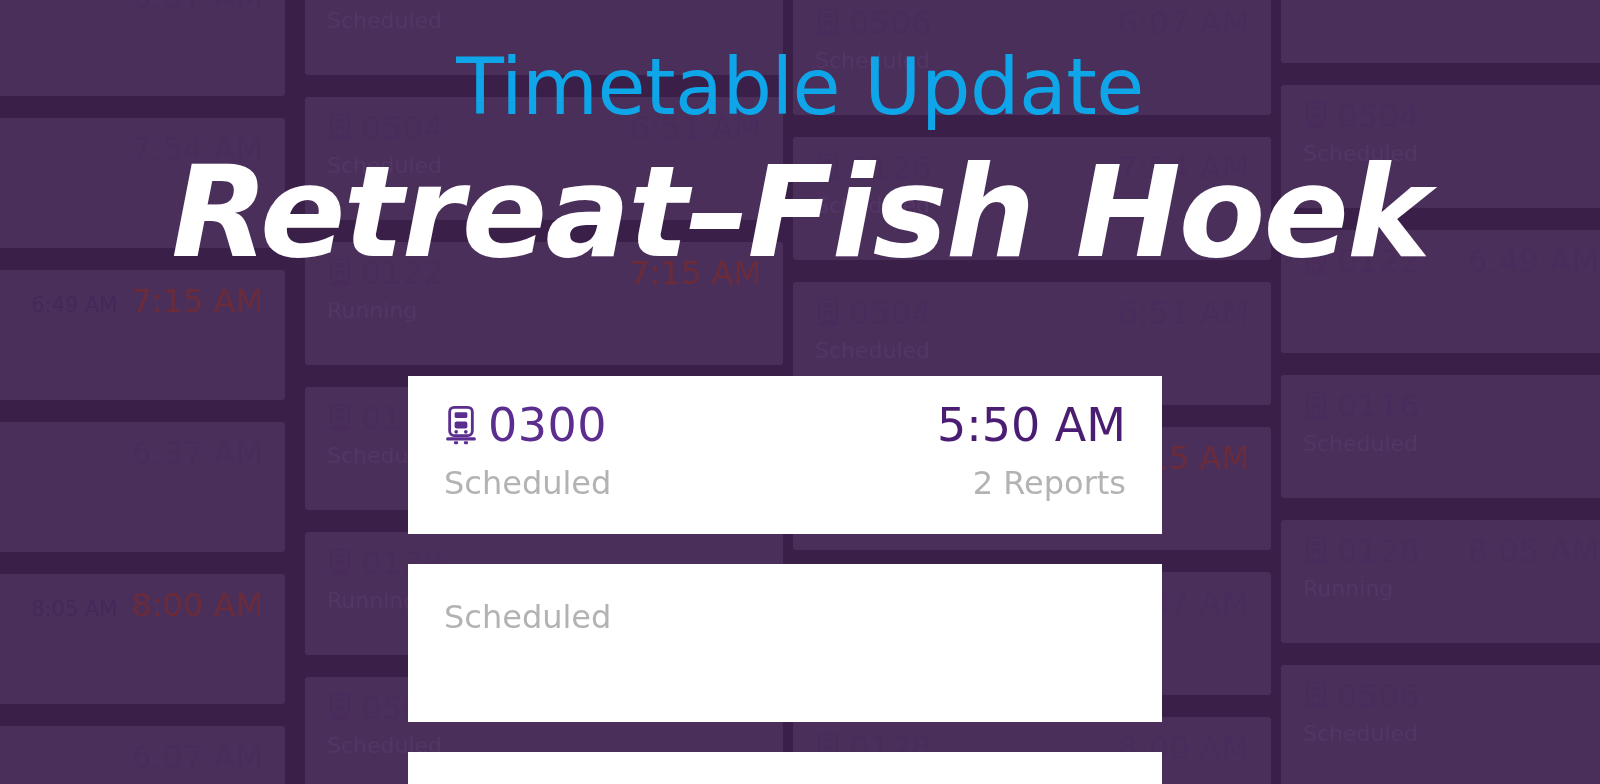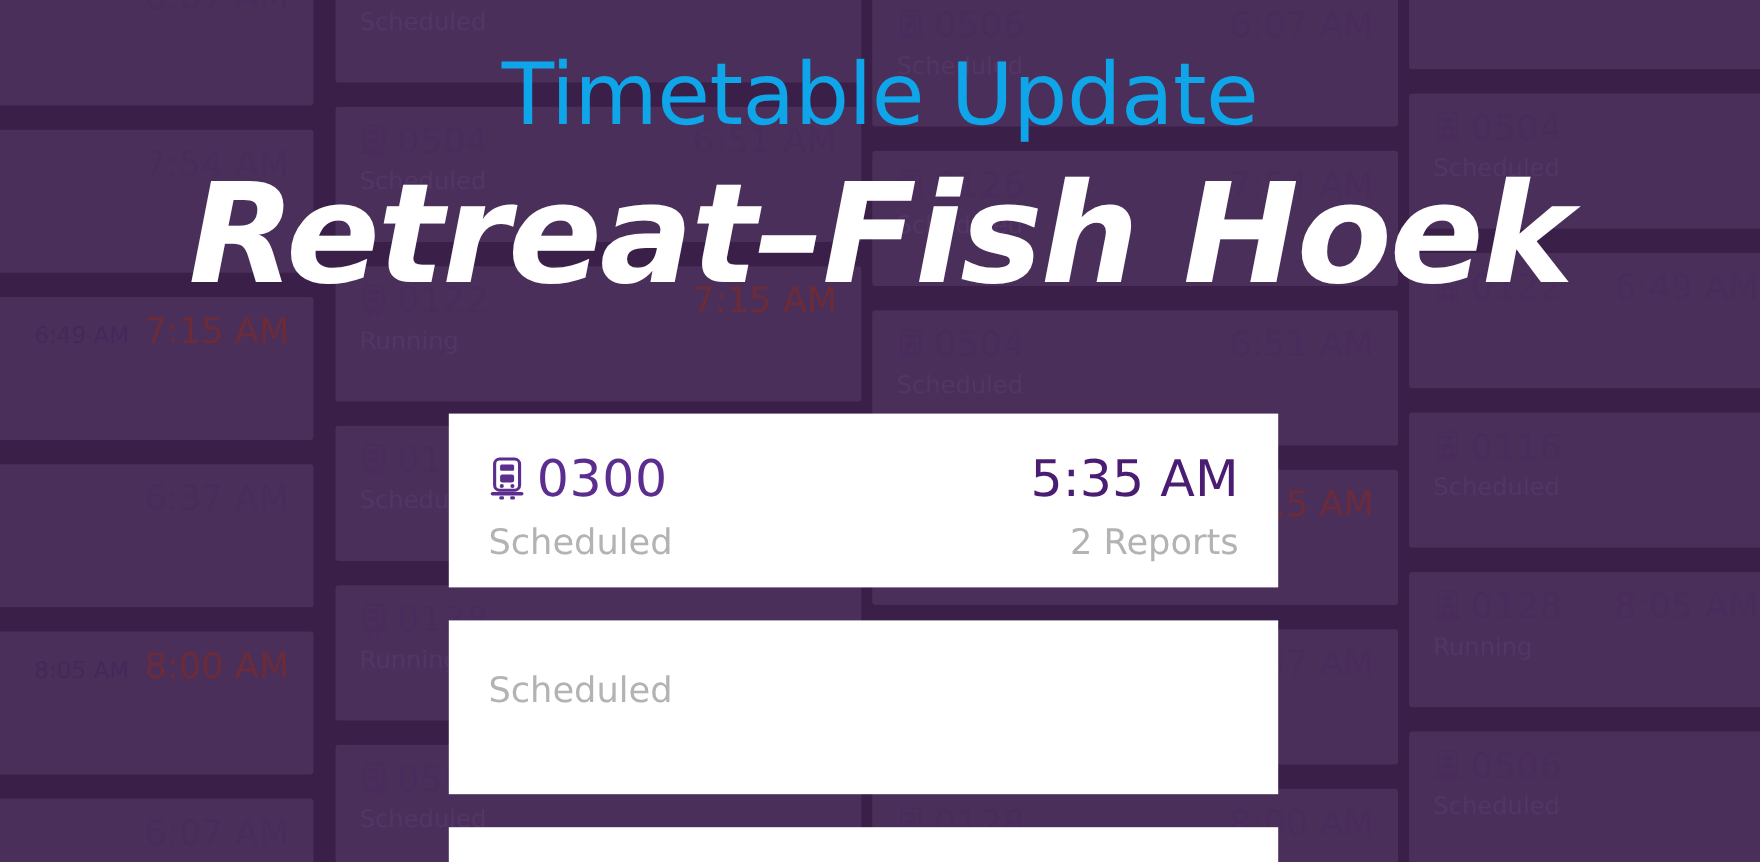--- a/index.html
+++ b/index.html
@@ -123,21 +123,21 @@
   #fg-cards {
     position: absolute;
     left: 408px;
     top: 376px;
     width: 754px;
   }
 
   .fg-card {
     background: #ffffff;
     box-sizing: border-box;
-    padding: 32px 36px 22px 36px;
+    padding: 22px 36px 22px 36px;
     margin-bottom: 30px;
     height: 158px;
     overflow: hidden;
   }
 
   .fg-row {
     display: flex;
     align-items: center;
     justify-content: space-between;
     white-space: nowrap;
@@ -701,21 +701,21 @@
                 <rect x="7.5" y="11.5" width="9" height="5" rx="1.4" fill="#5b2d8e"></rect>
                 <circle cx="8.6" cy="18.8" r="1.3" fill="#5b2d8e"></circle>
                 <circle cx="15.4" cy="18.8" r="1.3" fill="#5b2d8e"></circle>
                 <rect x="1.5" y="22.6" width="21" height="2.3" rx="1.1" fill="#5b2d8e"></rect>
                 <rect x="7" y="25.4" width="3" height="2.1" rx="0.8" fill="#5b2d8e"></rect>
                 <rect x="14" y="25.4" width="3" height="2.1" rx="0.8" fill="#5b2d8e"></rect>
               </svg>
             </span>
             <span>0300</span>
           </span>
-          <span class="fg-time">5:35 AM</span>
+          <span class="fg-time">5:50 AM</span>
         </div>
         <div class="fg-row bottom">
           <span class="fg-status">Scheduled</span>
           <span class="fg-reports">2 Reports</span>
         </div>
       </div>
       <div class="fg-card">
         <div class="fg-row top">
         </div>
         <div class="fg-row bottom">

